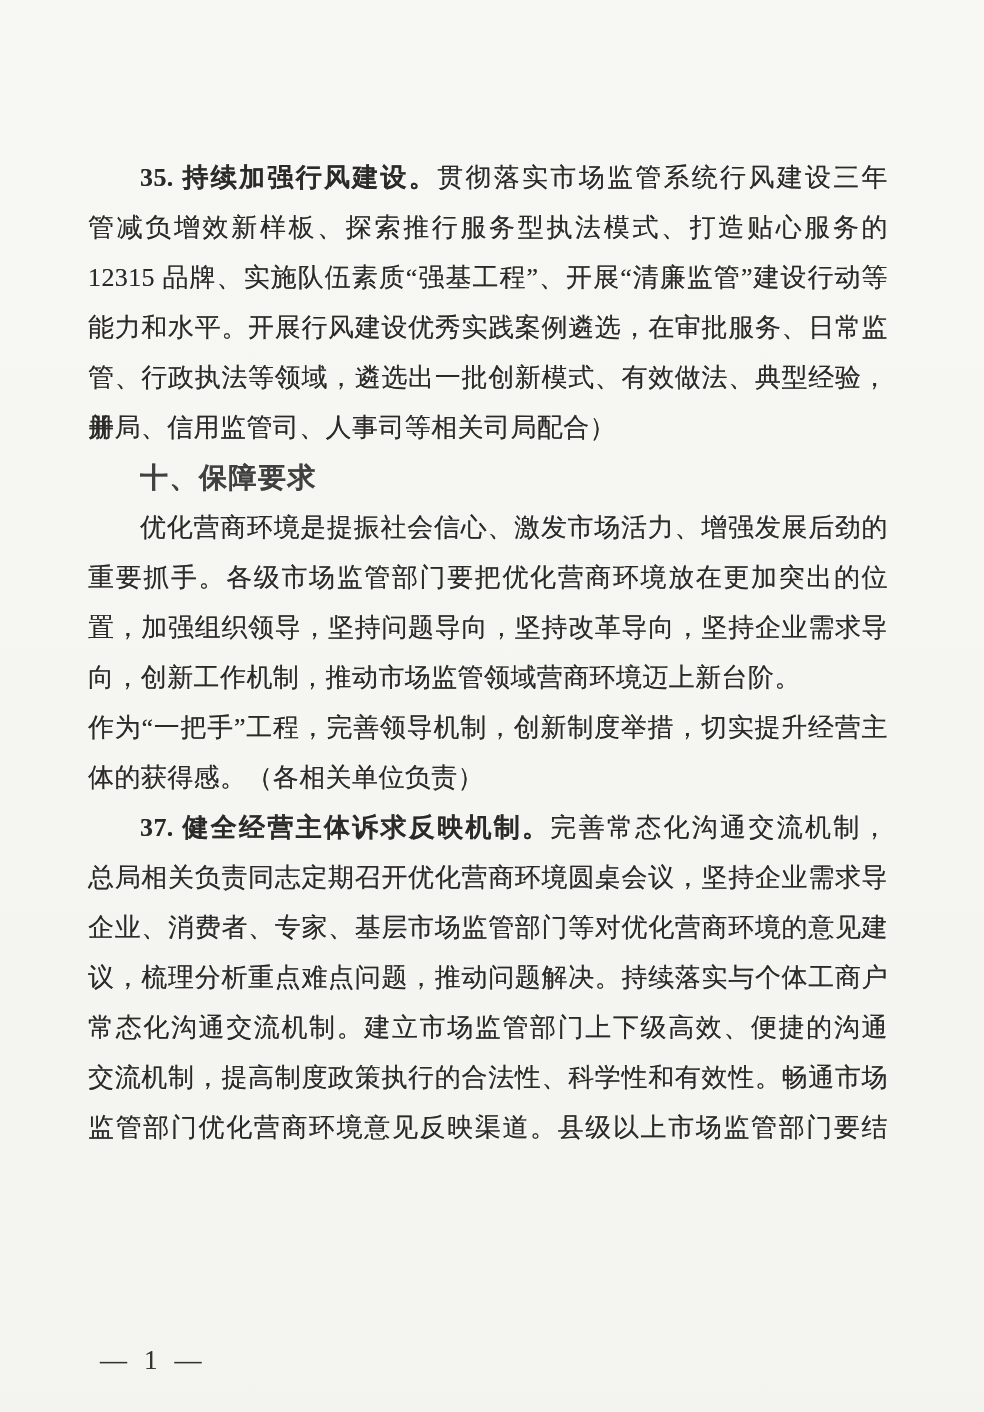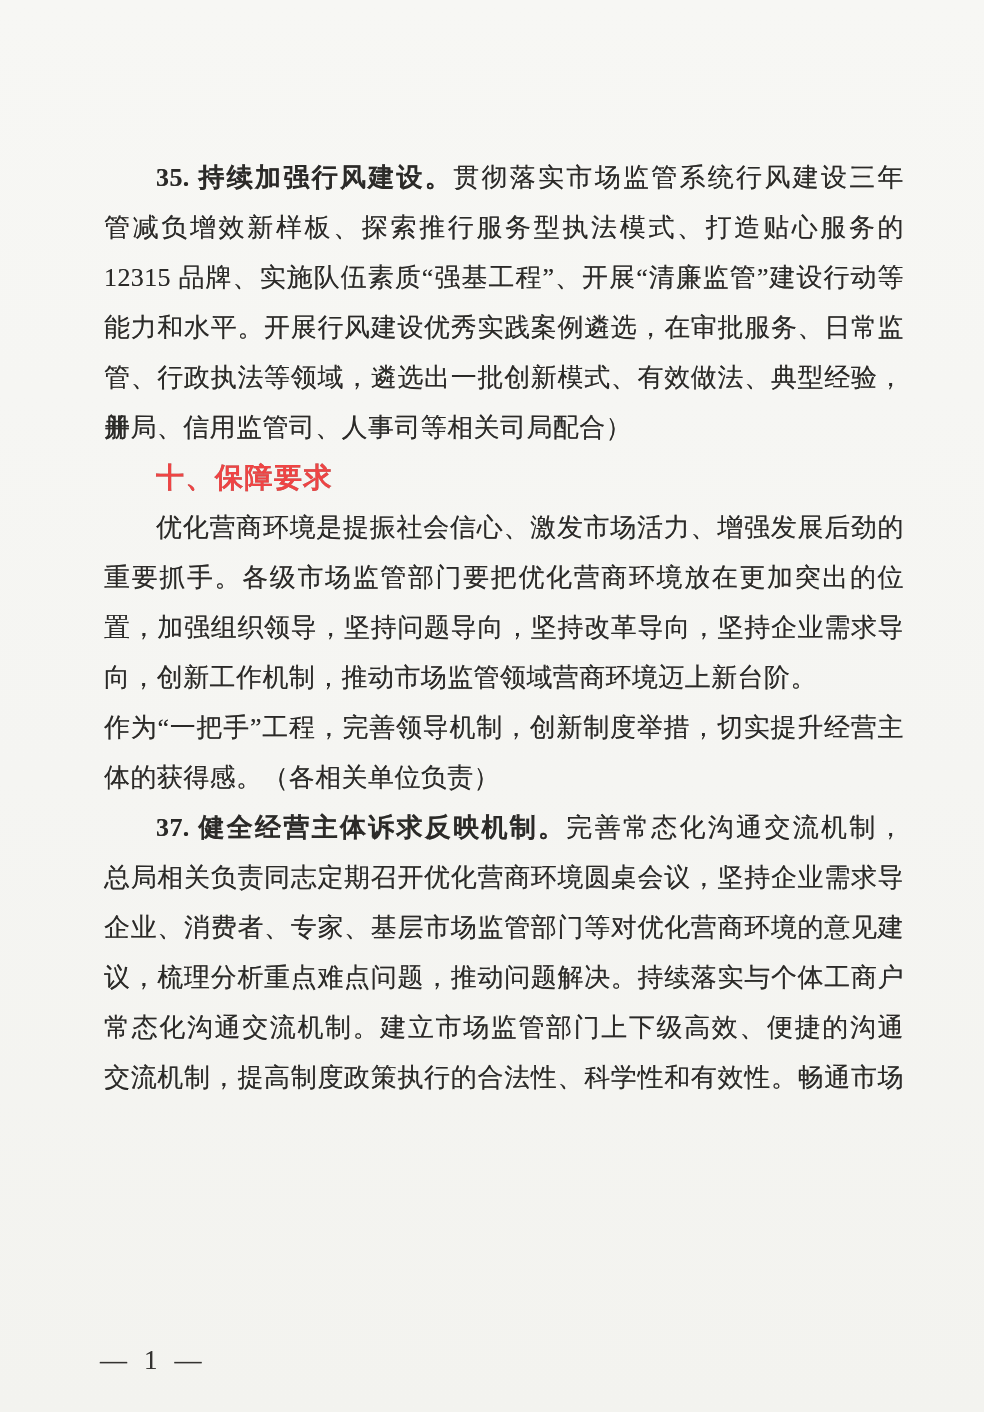--- a/index.html
+++ b/index.html
@@ -10,21 +10,21 @@
     width: 984px;
     height: 1412px;
     position: relative;
     overflow: hidden;
     background: linear-gradient(180deg, #f7f7f4 0%, #f5f5f2 55%, #f3f3ef 100%);
     font-family: "Liberation Serif", "DejaVu Serif", serif;
     color: #2b2a28;
   }
   .doc {
     position: absolute;
-    left: 104px;
+    left: 88px;
     top: 153px;
     width: 800px;
   }
   .line {
     height: 50px;
     line-height: 50px;
     font-size: 26px;
     letter-spacing: 0.4px;
     text-shadow: 0 0 0.6px rgba(45,43,40,0.55);
   }
@@ -33,21 +33,21 @@
     text-align-last: justify;
   }
   .line.indent {
     text-indent: 52px;
   }
   .line.h {
     font-family: "Liberation Sans", "DejaVu Sans", sans-serif;
     font-weight: 700;
     font-size: 28px;
     letter-spacing: 1.5px;
-    color: #ef4444;
+    color: #404040;
   }
   .run-bold {
     font-weight: 700;
   }
   .footer {
     position: absolute;
     left: 100px;
     top: 1335px;
     height: 50px;
     line-height: 50px;
@@ -74,19 +74,20 @@
     <div class="line j"><span>置，加强组织领导，坚持问题导向，坚持改革导向，坚持企业需求导</span></div>
     <div class="line"><span>向，创新工作机制，推动市场监管领域营商环境迈上新台阶。</span></div>
     <div class="line j"><span>作为“一把手”工程，完善领导机制，创新制度举措，切实提升经营主</span></div>
     <div class="line"><span>体的获得感。（各相关单位负责）</span></div>
     <div class="line j indent"><span class="run-bold">37. 健全经营主体诉求反映机制。</span><span>完善常态化沟通交流机制，</span></div>
     <div class="line j"><span>总局相关负责同志定期召开优化营商环境圆桌会议，坚持企业需求导</span></div>
     <div class="line j"><span>企业、消费者、专家、基层市场监管部门等对优化营商环境的意见建</span></div>
     <div class="line j"><span>议，梳理分析重点难点问题，推动问题解决。持续落实与个体工商户</span></div>
     <div class="line j"><span>常态化沟通交流机制。建立市场监管部门上下级高效、便捷的沟通</span></div>
     <div class="line j"><span>交流机制，提高制度政策执行的合法性、科学性和有效性。畅通市场</span></div>
+    <div class="line j"><span>监管部门优化营商环境意见反映渠道。县级以上市场监管部门要结</span></div>
   </div>
 
 <div class="footer">
   <span>—</span>
   <span>1</span>
   <span>—</span>
 </div>
 
 </body></html>

